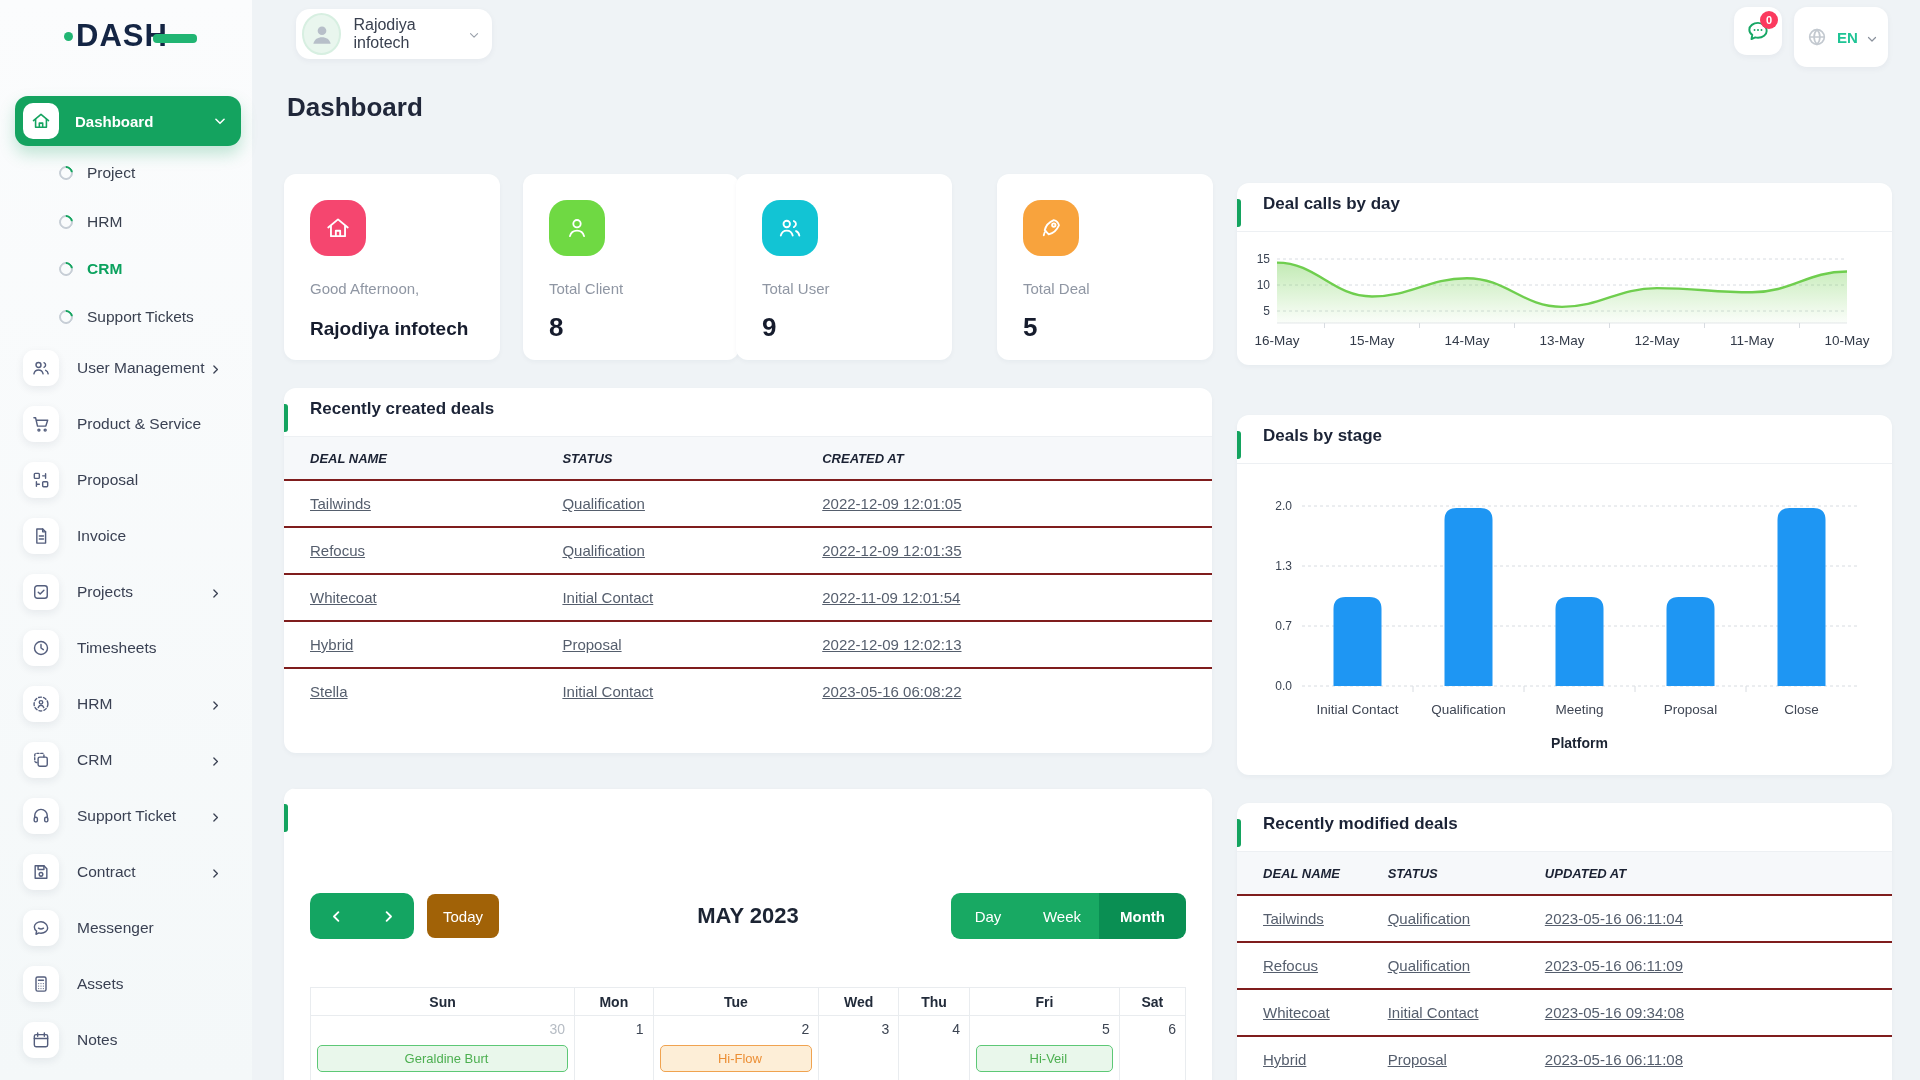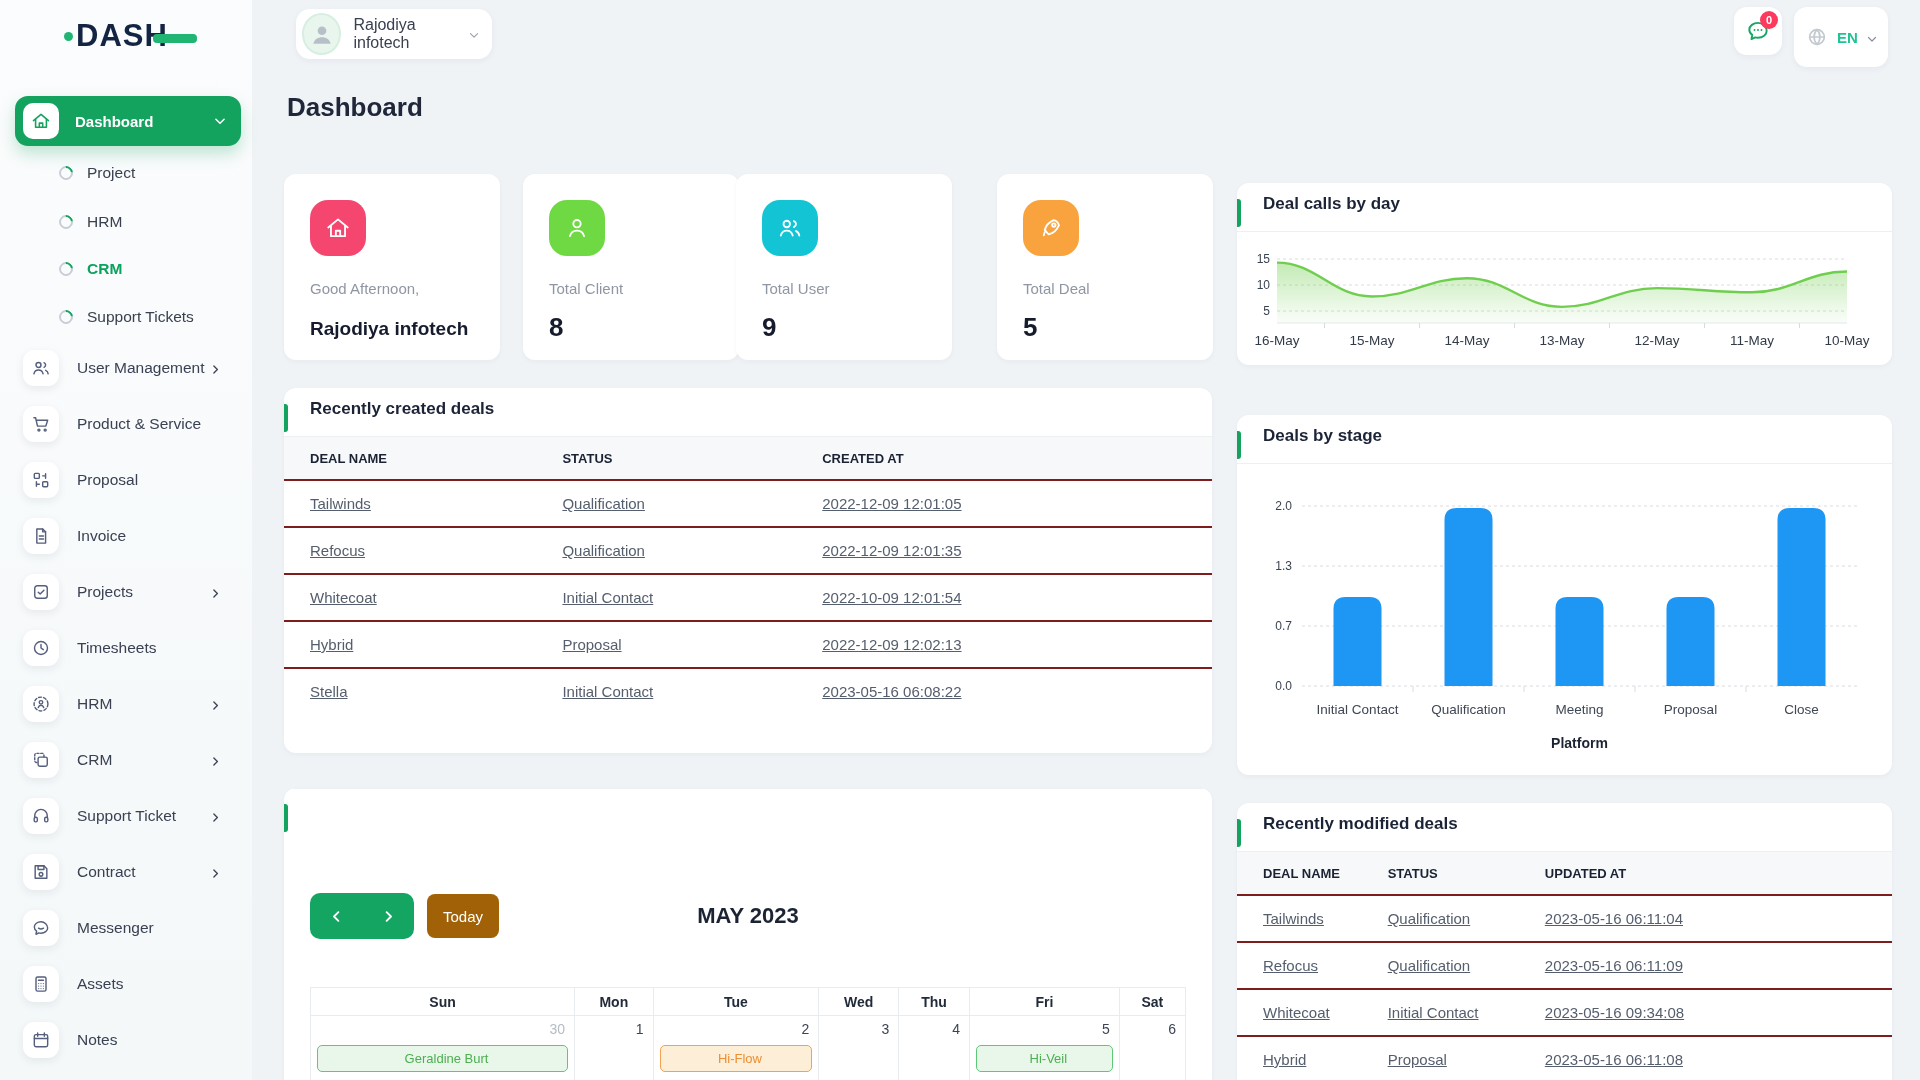--- a/index.html
+++ b/index.html
@@ -62,21 +62,21 @@
   .stat-value{position:absolute;left:26px;top:138px;font-size:26px;font-weight:700;color:#161c2d;}
   .stat-value.small{font-size:19px;top:144px;}
   
   .panel{position:absolute;background:#fff;border-radius:12px;box-shadow:0 2px 5px rgba(30,40,70,.04);overflow:hidden;}
   .accent{position:absolute;left:0;top:16px;width:4px;height:28px;background:#14a35f;border-radius:0 3px 3px 0;}
   .panel-title{padding:11px 26px 17px;font-size:17px;font-weight:700;color:#1b2336;}
   .panel-hr{height:1px;background:#edf0f3;}
   
   table.deal-table{width:100%;border-collapse:collapse;font-size:15px;}
   .deal-table thead tr{background:#f6f8fa;}
-  .deal-table th{text-align:left;font-size:13px;font-weight:700;color:#1b2233;height:42px;padding:0;}
+  .deal-table th{text-align:left;font-size:13px;font-weight:700;color:#1b2233;height:42px;padding:0;font-style:italic;}
   .deal-table td{color:#555e6d;height:45px;padding:0;border-top:2px solid #7f1d1d;text-decoration:underline;}
   .deal-table th:first-child,.deal-table td:first-child{padding-left:26px;}
   
   .chart-wrap{position:absolute;left:10px;}
   
   .cal-controls{position:absolute;left:26px;right:26px;top:105px;height:46px;display:flex;align-items:center;}
   .btn-nav-group{width:104px;height:46px;background:#14a562;border-radius:10px;display:flex;cursor:pointer;}
   .btn-nav{flex:1;display:flex;align-items:center;justify-content:center;color:#fff;cursor:pointer;}
   .btn-nav svg{width:15px;height:15px;}
   .btn-today{width:72px;height:44px;background:#a16207;border:none;border-radius:8px;margin-left:13px;
@@ -444,21 +444,21 @@
           <td>2022-12-09 12:01:05</td>
         </tr>
         <tr>
           <td>Refocus</td>
           <td>Qualification</td>
           <td>2022-12-09 12:01:35</td>
         </tr>
         <tr>
           <td>Whitecoat</td>
           <td>Initial Contact</td>
-          <td>2022-10-09 12:01:54</td>
+          <td>2022-11-09 12:01:54</td>
         </tr>
         <tr>
           <td>Hybrid</td>
           <td>Proposal</td>
           <td>2022-12-09 12:02:13</td>
         </tr>
         <tr>
           <td>Stella</td>
           <td>Initial Contact</td>
           <td>2023-05-16 06:08:22</td>
@@ -509,20 +509,25 @@
           </svg>
         </span>
       <span class="btn-nav">
           <svg viewBox="0 0 24 24" fill="none" stroke="currentColor" stroke-width="3" stroke-linecap="round" stroke-linejoin="round">
             <path d="M9 5l7 7-7 7"></path>
           </svg>
         </span>
     </div>
     <button class="btn-today">Today</button>
     <div class="cal-month">MAY 2023</div>
+    <div class="btn-views" id="view-buttons">
+        <span class="btn-view">Day</span>
+        <span class="btn-view">Week</span>
+        <span class="btn-view active">Month</span>
+      </div>
   </div>
   <table class="cal-grid">
     <thead>
         <tr id="cal-head">
           <th>Sun</th>
           <th>Mon</th>
           <th>Tue</th>
           <th>Wed</th>
           <th>Thu</th>
           <th>Fri</th>

